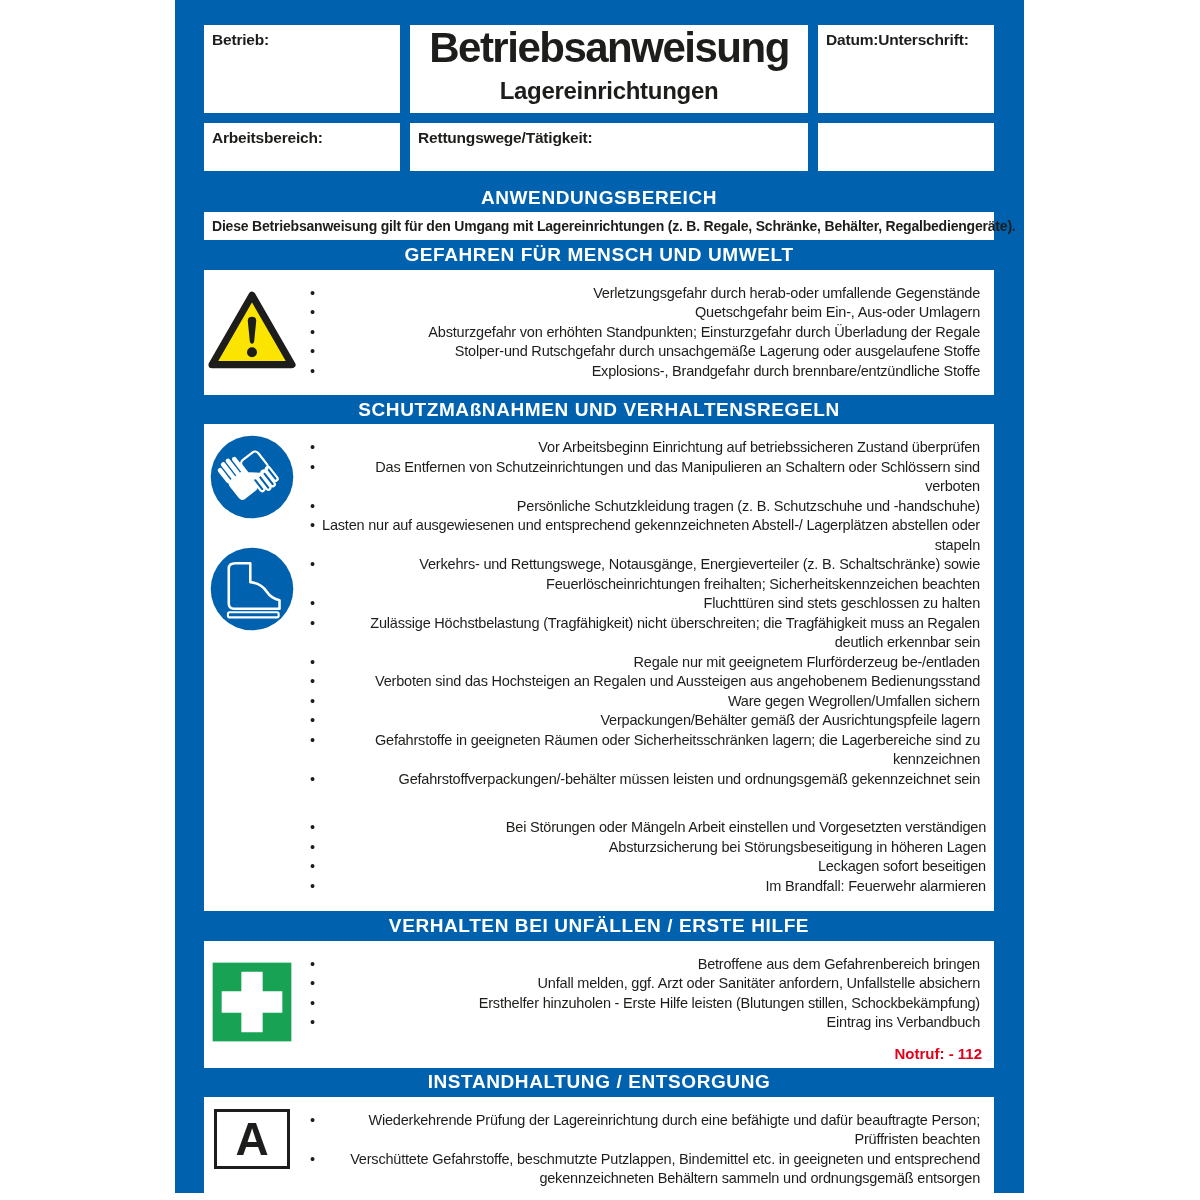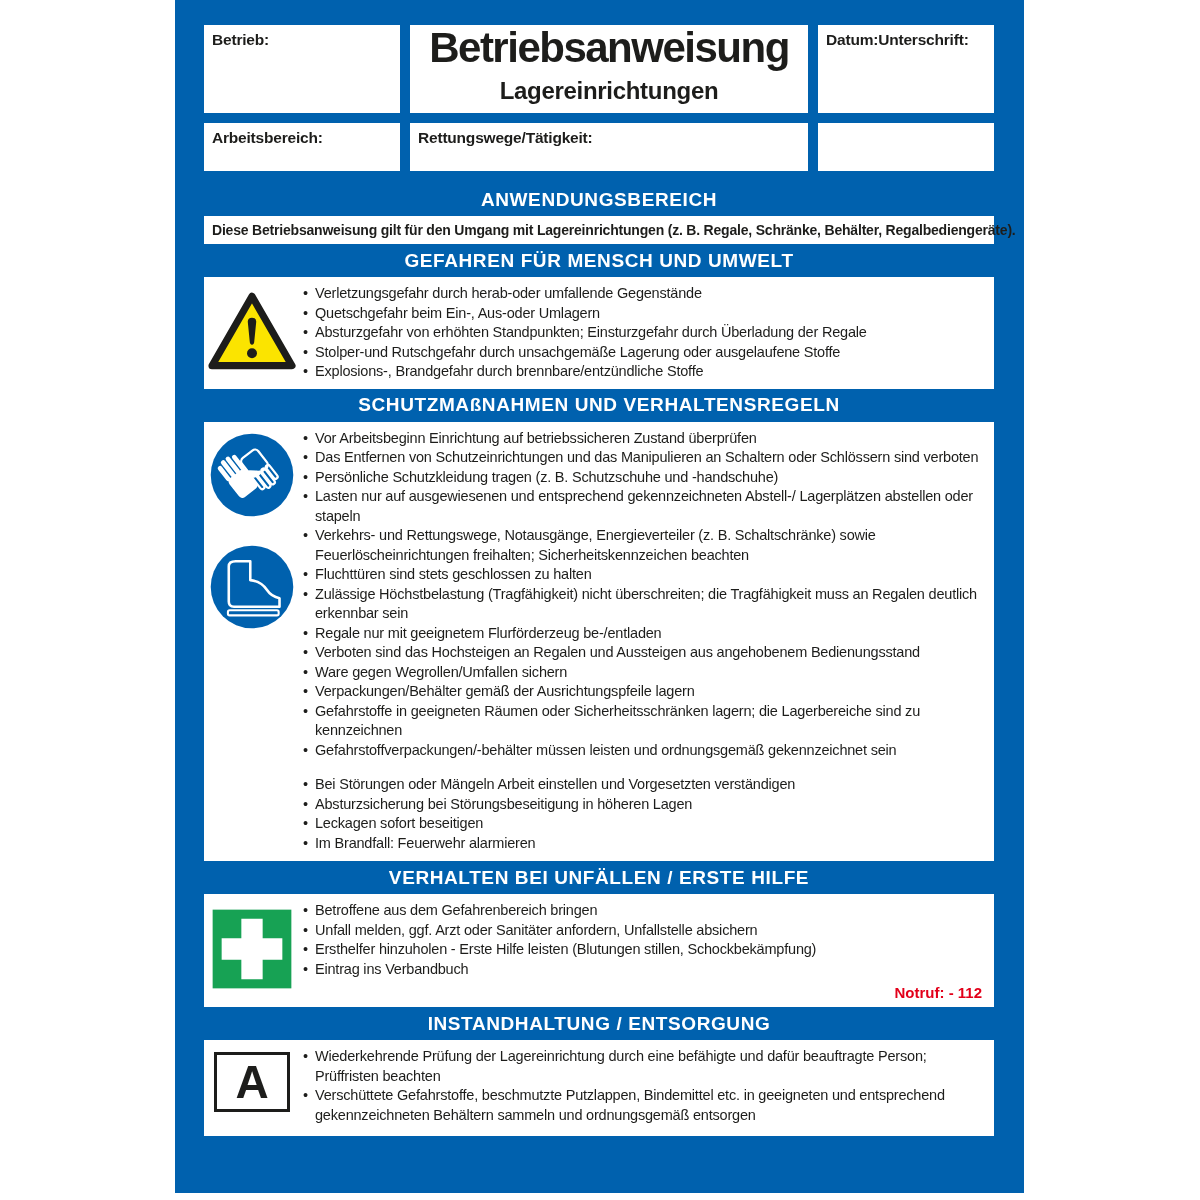--- a/index.html
+++ b/index.html
@@ -43,21 +43,21 @@
   .scope-box p {
     margin:0; font-weight:bold; font-size:14px; letter-spacing:-0.2px;
     color:#1d1d1b; line-height:18px; white-space:nowrap;
   }
   .icon-box { display:flex; align-items:stretch; padding:6px 6px 6px 0; }
   .icon-col { width:96px; flex-shrink:0; display:flex; flex-direction:column; align-items:center; }
   .icon-center { justify-content:center; }
   .icon-top { justify-content:flex-start; padding-top:4px; gap:22px; }
   .text-col { flex:1; display:flex; flex-direction:column; }
 
-  ul.bullets { list-style:none; margin:1px; padding:0; }
+  ul.bullets { list-style:none; margin:8px; padding:0;text-align:right; }
   .bullets li {
     position:relative; padding-left:14px;
     font-size:14.5px; line-height:19.5px; letter-spacing:-0.2px; color:#1d1d1b;
   }
   .bullets li::before { content:"•"; position:absolute; left:2px; top:0; }
 
   .no-icon-box { padding:7px 0 7px 96px; }
 
   .notruf { text-align:right; font-weight:bold; font-size:15px; color:#E2001A; padding:4px 6px 0 0; }
 

